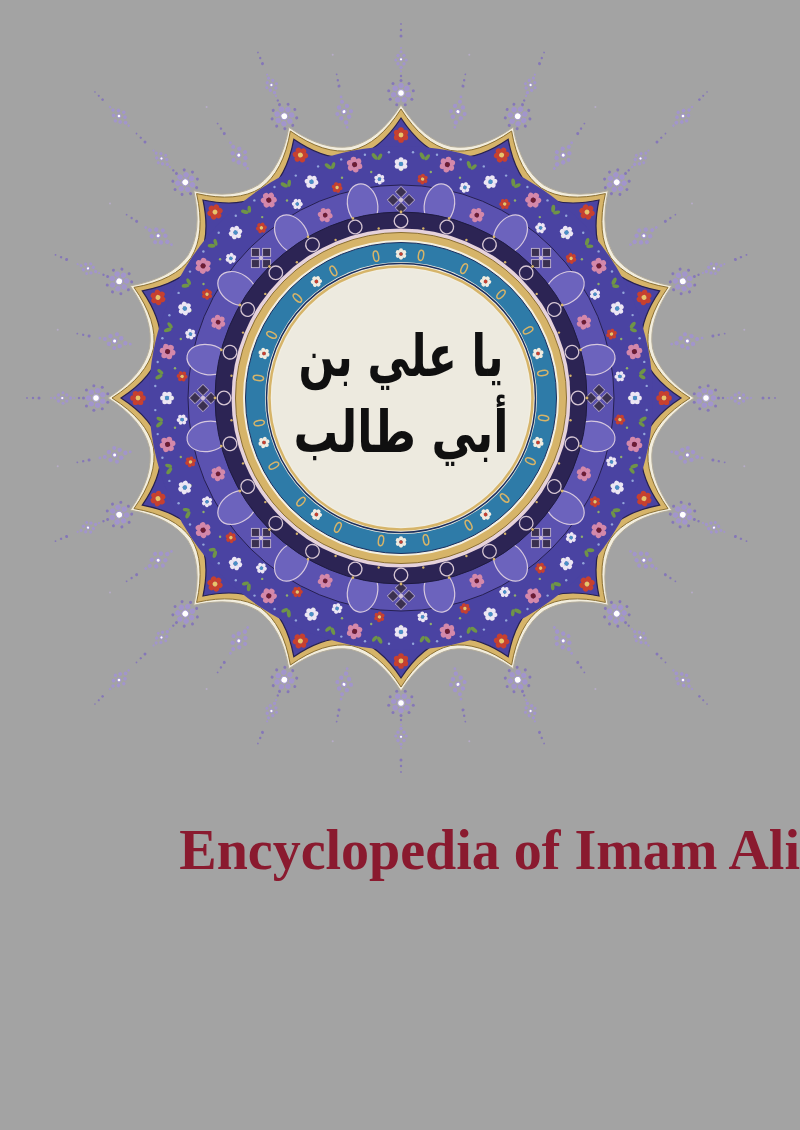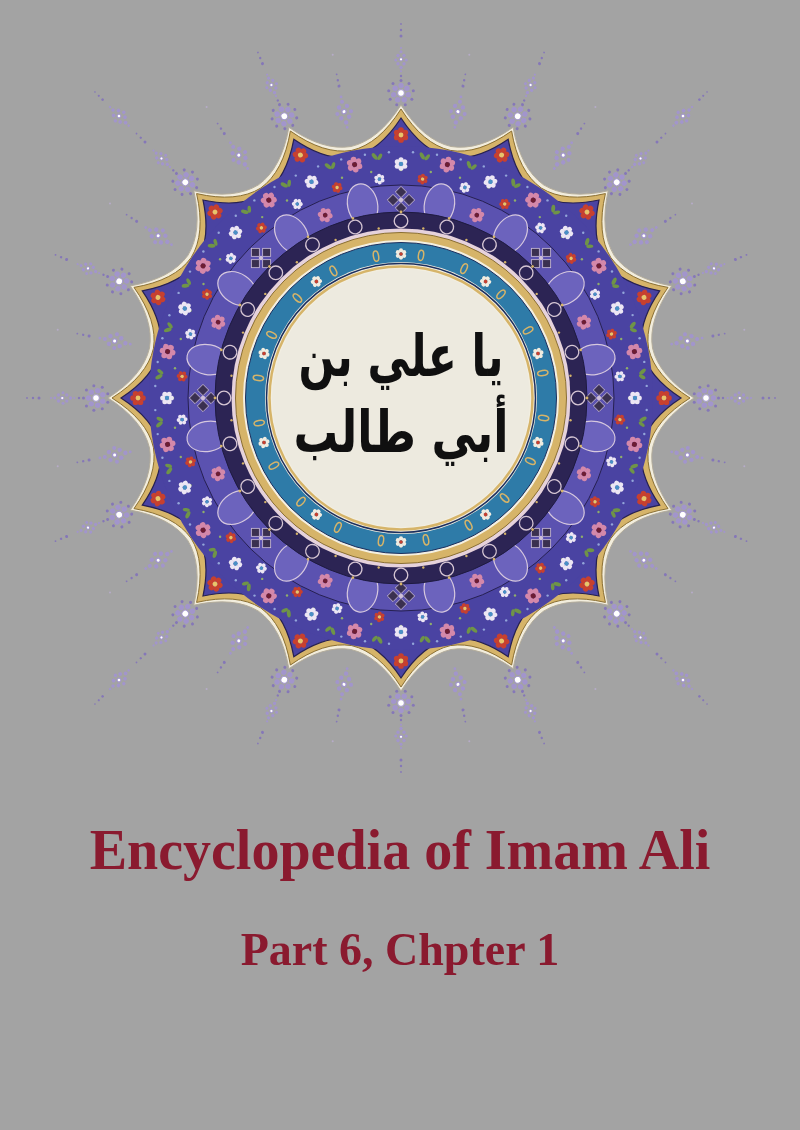--- a/index.html
+++ b/index.html
@@ -7,21 +7,21 @@
     position:relative;
     width:800px;height:1130px;
     margin:0 auto;
     overflow:hidden;
     background:#e8e5dd;
     font-family:"Liberation Serif", serif;
   }
   .medallion-svg{position:absolute;top:0;left:0;display:block;}
   .main-title{
     position:absolute;top:820px;left:0;width:800px;
-    text-align:center;font-weight:bold;font-size:56px;line-height:1.1;
+    text-align:right;font-weight:bold;font-size:56px;line-height:1.1;
     color:#8a1a2f;white-space:nowrap;
   }
   .subtitle{
     position:absolute;top:925px;left:0;width:800px;
     text-align:center;font-weight:bold;font-size:46px;line-height:1.1;
     color:#8a1a2f;white-space:nowrap;
   }
   .calli{
     font-family:"DejaVu Sans", sans-serif;
     font-weight:bold;
@@ -599,15 +599,14 @@
         <g id="slink">
           <ellipse cx="0" cy="0" rx="2.6" ry="5.2" fill="none" stroke="#d6b469" stroke-width="1.5"></ellipse>
         </g>
         <g id="lobe">
           <ellipse cx="0" cy="0" rx="15" ry="21" fill="#6c63bd" stroke="#d6c8de" stroke-width="1.2"></ellipse>
         </g>
       </defs>
     </svg>
 
   <div class="main-title" style="color: rgb(138, 26, 47);">Encyclopedia of Imam Ali</div>
-  <div class="subtitle" style="color: rgb(138, 26, 47);">Part 6, Chpter 1</div>
 
 </div>
 
 </body></html>

